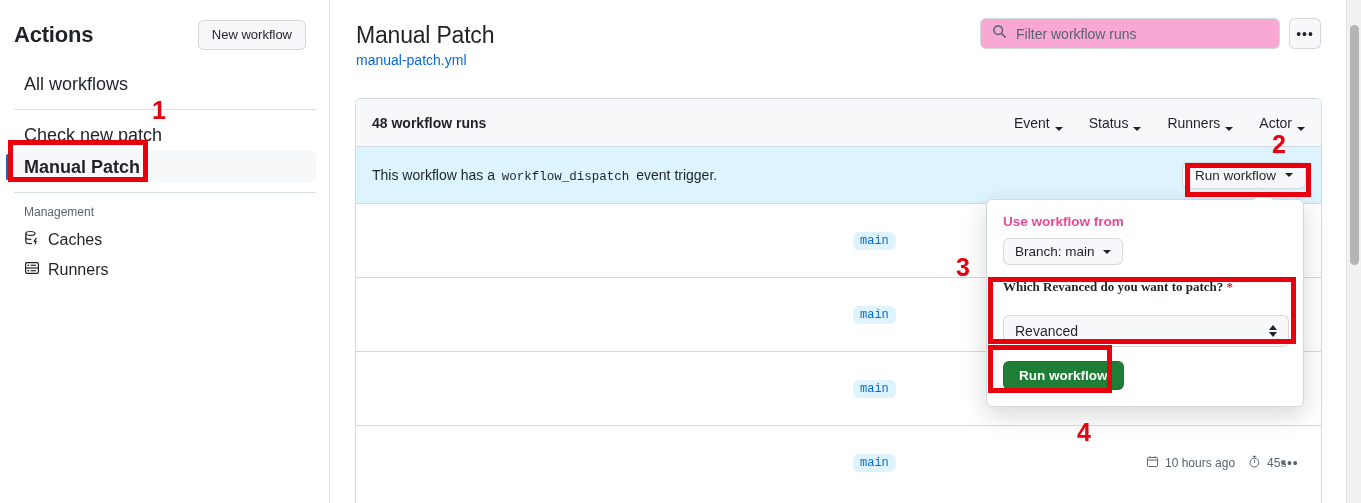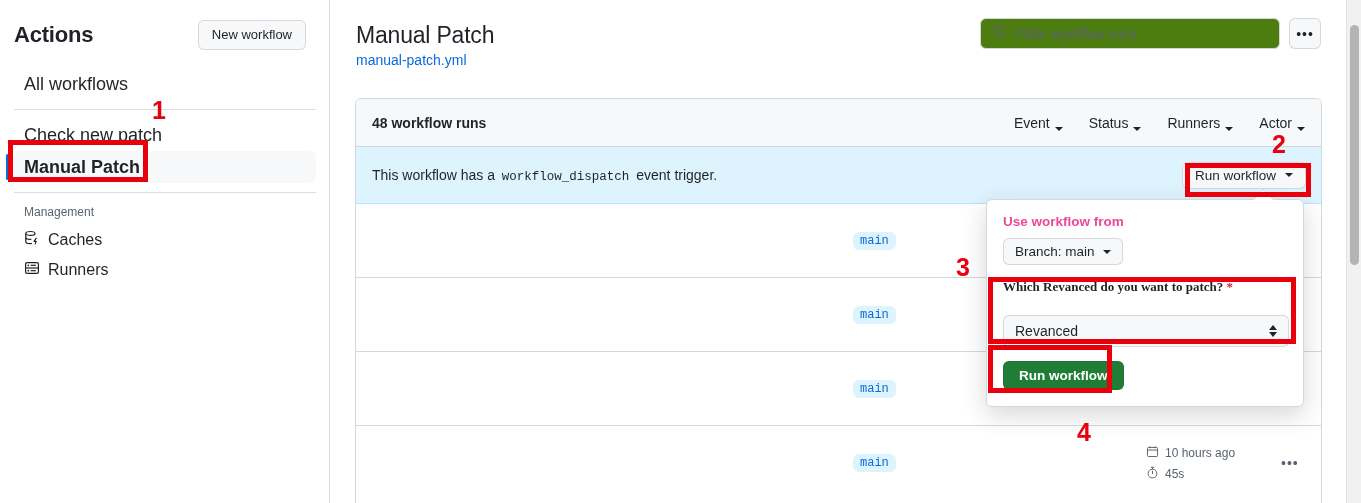--- a/index.html
+++ b/index.html
@@ -87,21 +87,21 @@
   .yml-link {
     position: absolute; left: 25px; top: 52px;
     font-size: 14px; color: #0969da; text-decoration: none; cursor: pointer;
   }
 
   .search-wrap {
     position: absolute; left: 649px; top: 18px;
     width: 300px; height: 31px;
     display: flex; align-items: center; gap: 7px;
     padding: 0 11px;
-    background: #4d7c0f;
+    background: #f9a8d4;
     border: 1px solid #d1d9e0; border-radius: 6px;
   }
   .search-wrap input {
     border: 0; outline: 0; flex: 1;
     font-size: 14px; color: #1f2328;
     font-family: "Liberation Sans", sans-serif;
     background: transparent;
   }
   .search-wrap input::placeholder { color: #59636e; }
   .kebab-btn {
@@ -169,21 +169,21 @@
   .branch-badge {
     position: absolute; left: 497px;
     font-family: "Liberation Mono", monospace;
     font-size: 12px; color: #0969da;
     background: #ddf4ff; border-radius: 6px;
     padding: 2px 7px;
   }
   .run-meta {
     position: absolute; left: 790px;
     font-size: 12px; color: #59636e;
-    display: flex; flex-direction: column; gap: 5px;
+    display: flex; flex-direction: row; gap: 13px;
   }
   .meta-line { display: flex; align-items: center; gap: 6px; }
   .row-kebab {
     position: absolute; left: 925px;
     color: #59636e; font-size: 14px; letter-spacing: 1px;
     line-height: 8px; cursor: pointer;
   }
 
   
   .popup {

